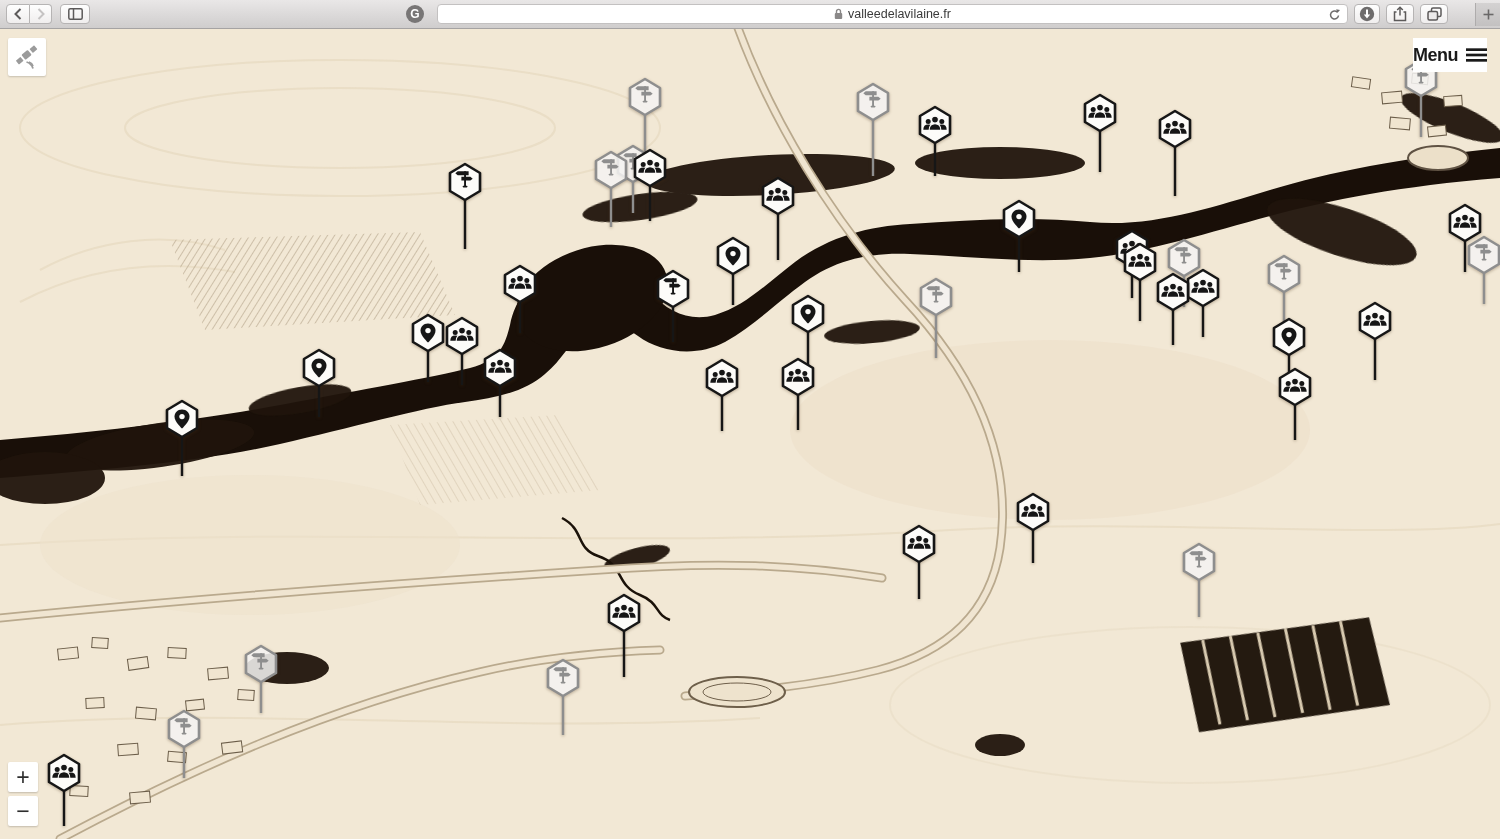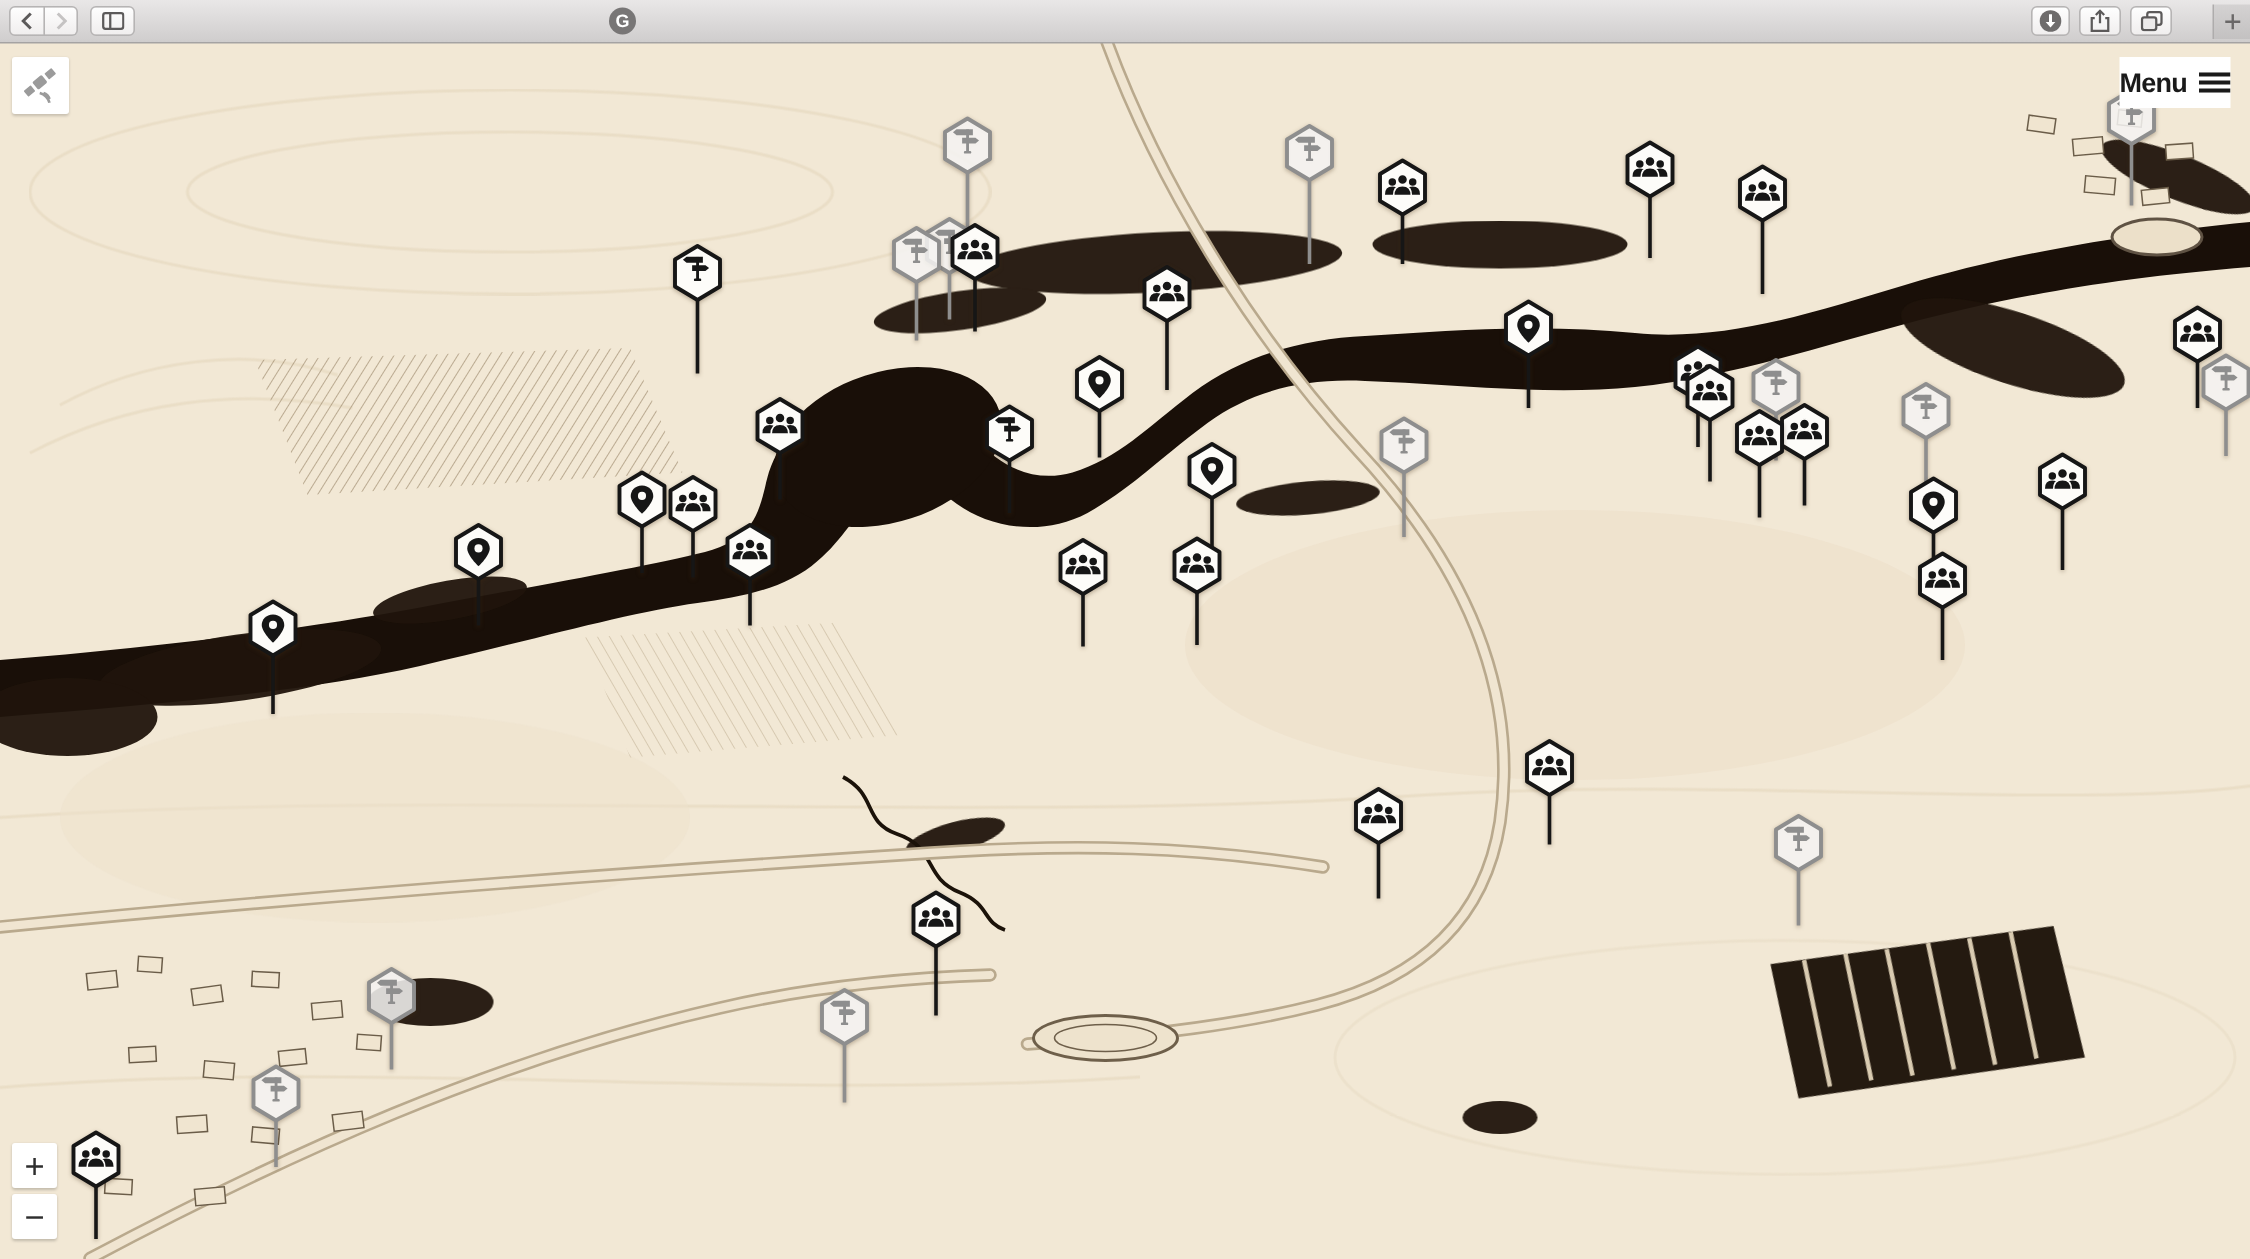--- a/index.html
+++ b/index.html
@@ -690,20 +690,31 @@
   </div>
   <div class="cbtn" style="left:60px;width:30px">
     <svg width="15" height="12" viewBox="0 0 15 12">
       <rect x="0.8" y="0.8" width="13.4" height="10.4" rx="1.5" fill="none" stroke="#5c5a5a" stroke-width="1.5"></rect>
       <line x1="5.5" y1="0.8" x2="5.5" y2="11.2" stroke="#5c5a5a" stroke-width="1.5"></line>
     </svg>
   </div>
   <div class="gbadge">
     <span>G</span>
   </div>
+  <div class="urlfield">
+    <svg width="9" height="12" viewBox="0 0 9 12">
+      <rect x="0.8" y="5" width="7.4" height="6" rx="1" fill="#8a8888"></rect>
+      <path d="M2.5,5 V3.4 a2,2 0 0 1 4,0 V5" fill="none" stroke="#8a8888" stroke-width="1.4"></path>
+    </svg>
+    <span>valleedelavilaine.fr</span>
+    <svg class="url-reload" width="13" height="14" viewBox="0 0 13 14">
+      <path d="M10.5,7.5 a4,4 0 1 1 -1.2,-3.4" fill="none" stroke="#6e6c6c" stroke-width="1.5"></path>
+      <polygon points="8.2,1.2 12,2 9.4,5" fill="#6e6c6c"></polygon>
+    </svg>
+  </div>
   <div class="cbtn" style="right:120px;width:26px">
     <svg width="16" height="16" viewBox="0 0 16 16">
       <circle cx="8" cy="8" r="7.2" fill="#6e6c6c"></circle>
       <line x1="8" y1="3.5" x2="8" y2="10" stroke="#fff" stroke-width="2"></line>
       <polygon points="4.8,8.6 11.2,8.6 8,12.4" fill="#fff"></polygon>
     </svg>
   </div>
   <div class="cbtn" style="right:86px;width:28px">
     <svg width="14" height="16" viewBox="0 0 14 16">
       <path d="M2,6 h-0.0 M3.5,6 H1.5 V14.5 H12.5 V6 H10.5" fill="none" stroke="#5c5a5a" stroke-width="1.5"></path>

